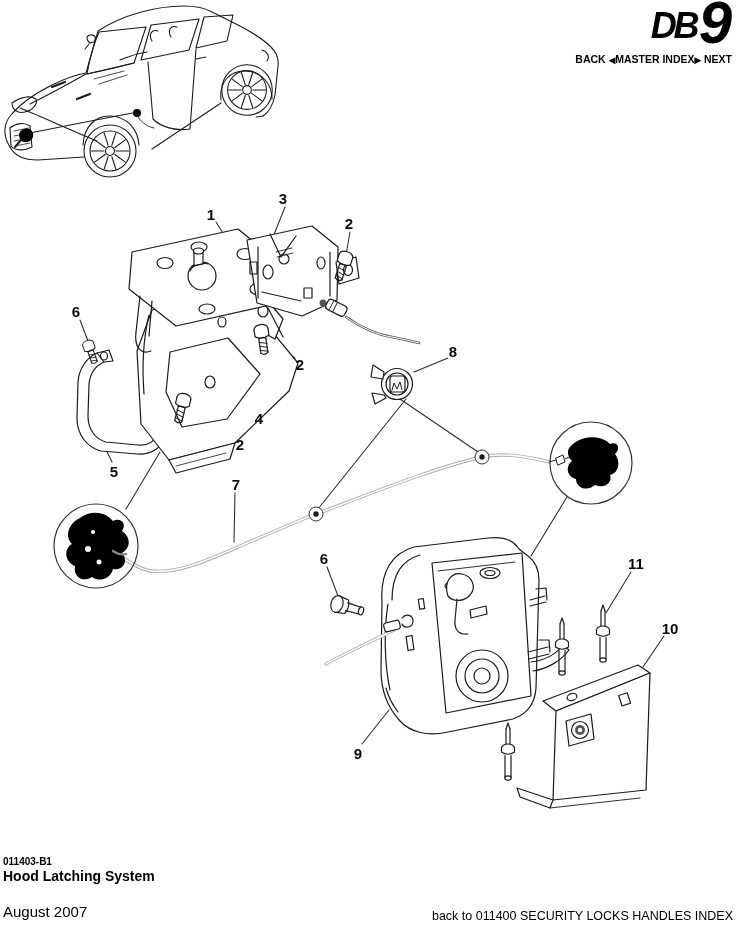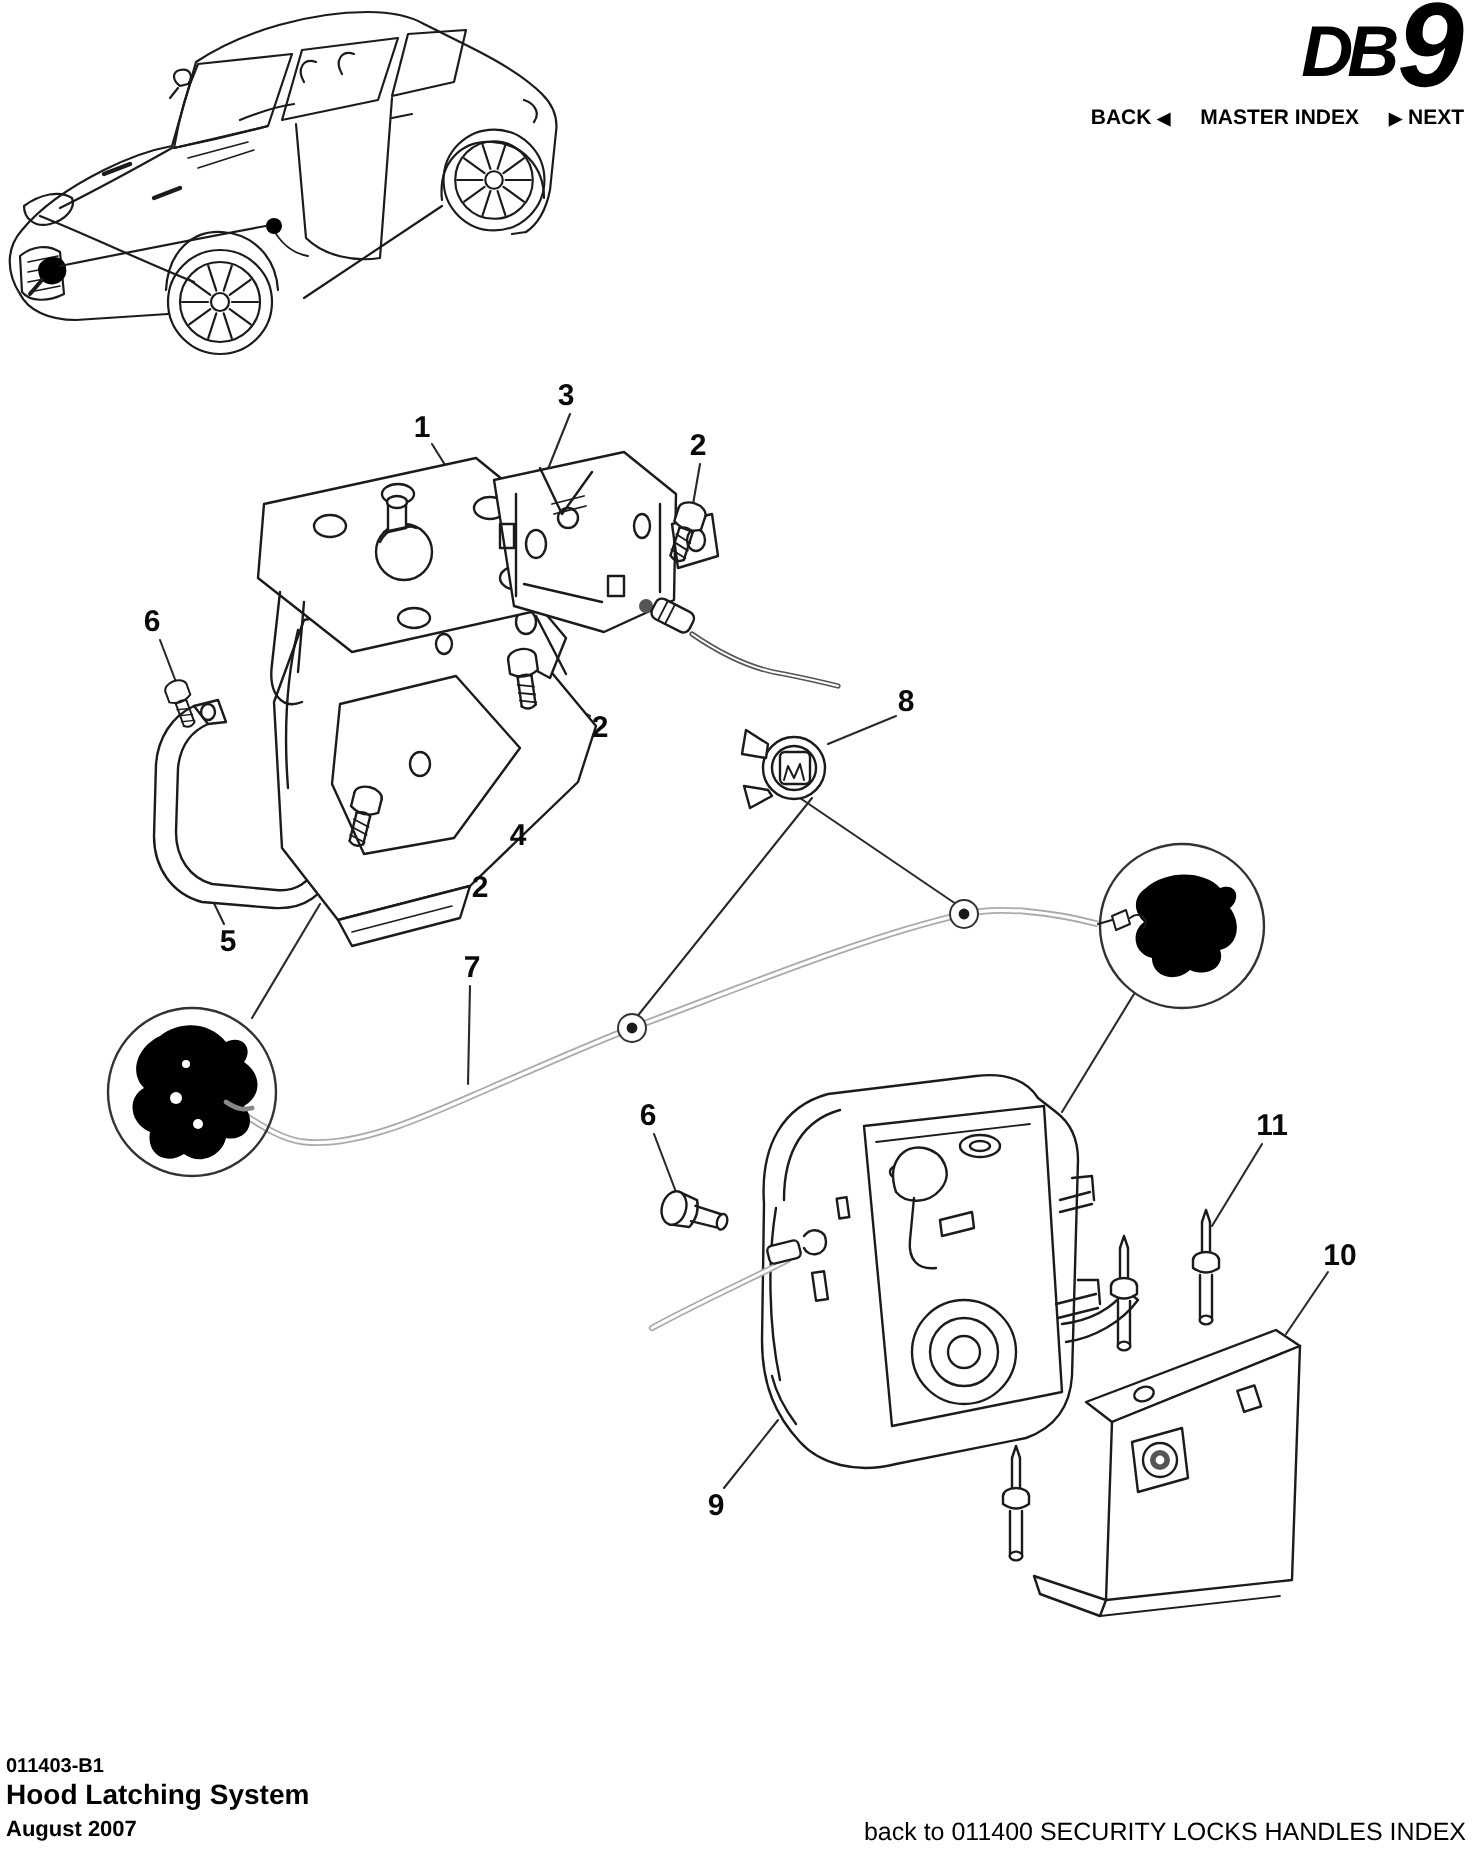--- a/index.html
+++ b/index.html
@@ -9,30 +9,30 @@
   }
   .page{position:absolute;inset:0}
   svg.art{position:absolute;left:0;top:0;display:block}
 
   
   .hdr{position:absolute;top:0;right:5px;text-align:right;width:240px}
   .logo{display:flex;align-items:flex-end;justify-content:flex-end;height:44px;overflow:visible}
   .logo-db{font-size:36px;font-weight:900;font-style:italic;letter-spacing:-3px;line-height:36px}
   .logo-9{font-size:60px;font-weight:900;font-style:italic;line-height:43px;margin-left:2px}
   .sys-title{font-weight:bold;font-size:13px;margin-top:4px;letter-spacing:.2px}
-  .nav{margin-top:9px;display:flex;justify-content:flex-end;gap:15px;
+  .nav{margin-top:9px;display:flex;justify-content:flex-end;gap:0;
        font-weight:bold;font-size:10.5px;align-items:center}
   .nav .arr{font-size:8.5px;position:relative;top:-0.5px}
   .nav-item{cursor:pointer;white-space:nowrap}
 
   
   .ftr-left{position:absolute;left:3px;bottom:5px;line-height:1.12}
   .doc-num{font-weight:bold;font-size:10px}
   .doc-title{font-weight:bold;font-size:14px;margin-top:1px}
-  .doc-date{font-weight:bold;font-size:11px;margin-top:3px}
+  .doc-date{font-weight:normal;font-size:15px;margin-top:20px}
   .ftr-right{position:absolute;right:4px;bottom:3px;font-weight:normal;font-size:12.5px;cursor:pointer}
 
   
   .callout{position:absolute;transform:translate(-50%,-50%);
            font-weight:bold;font-size:15px;color:#0a0a0a;line-height:1}
 </style>
 </head>
 <body>
 
 <div class="page">

